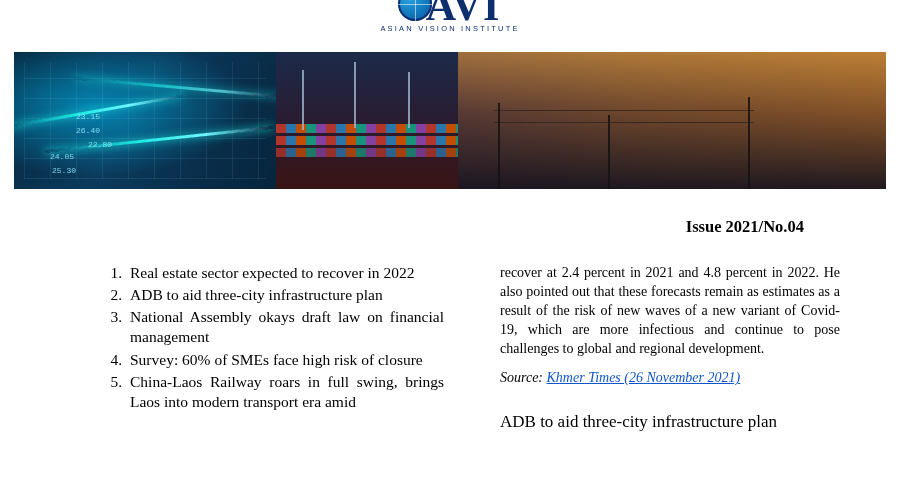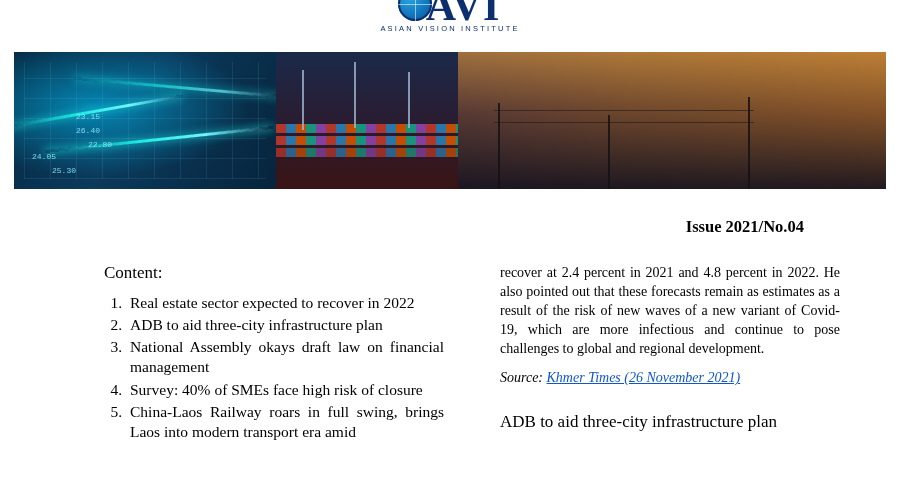--- a/index.html
+++ b/index.html
@@ -258,21 +258,21 @@
   </div>
 </div>
 
 <div class="banner">
 
   <div class="band band-finance">
     <div class="grid"></div>
     <div class="line l1"></div>
     <div class="line l2"></div>
     <div class="line l3"></div>
-    <div class="num" style="left:18px; top:100px;">24.05</div>
+    <div class="num" style="left:36px; top:100px;">24.05</div>
     <div class="num" style="left:38px; top:114px;">25.30</div>
     <div class="num" style="left:62px; top:60px;font-family:Liberation Mono, monospace;">23.15</div>
     <div class="num" style="left:62px; top:74px;">26.40</div>
     <div class="num" style="left:44px; top:88px;margin-left:30px;">22.80</div>
   </div>
 
   <div class="band band-port">
     <div class="container-row" style="top:72px;"></div>
     <div class="container-row" style="top:84px;"></div>
     <div class="container-row" style="top:96px; opacity:.7;"></div>
@@ -291,26 +291,25 @@
 
   <div class="banner-overlay">
   </div>
 </div>
 
 <div class="issue-line">Issue 2021/No.04</div>
 
 <div class="content-wrap">
 
   <div class="col col-left">
-    <div class="content-heading">Content:</div>
     <ol class="toc">
       <li>Real estate sector expected to recover in 2022</li>
       <li>ADB to aid three-city infrastructure plan</li>
       <li>National Assembly okays draft law on financial management</li>
-      <li>Survey: 40% of SMEs face high risk of closure</li>
+      <li>Survey: 60% of SMEs face high risk of closure</li>
       <li>China-Laos Railway roars in full swing, brings Laos into modern transport era amid</li>
     </ol>
   </div>
 
   <div class="col col-right">
     <p class="para">recover at 2.4 percent in 2021 and 4.8 percent in 2022. He also pointed out that these forecasts remain as estimates as a result of the risk of new waves of a new variant of Covid-19, which are more infectious and continue to pose challenges to global and regional development.</p>
     <p class="source-line">
       <span class="source-label">Source:</span>
       <a class="source-link" href="#">Khmer Times (26 November 2021)</a>
     </p>

